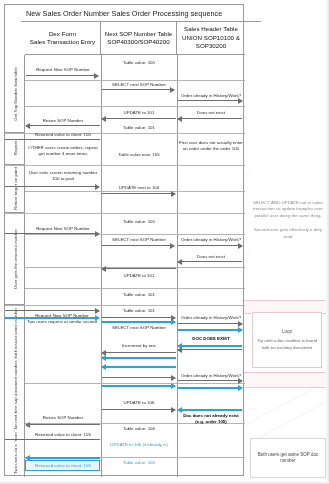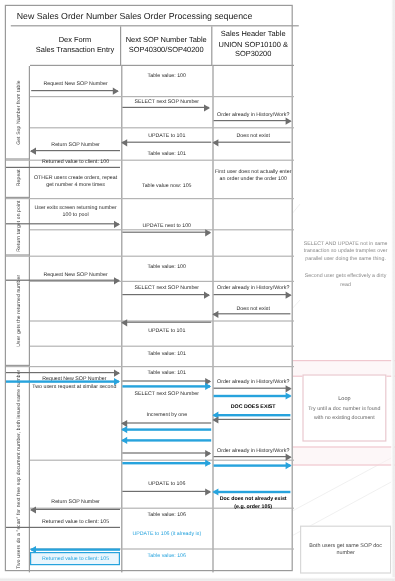--- a/index.html
+++ b/index.html
@@ -20,21 +20,21 @@
     position: absolute;
     left: 4px; top: 4px;
     width: 240px; height: 472px;
     border: 1px solid #9a9a9a;
     background: #ffffff;
   }
 
   
   .title-bar {
     position: absolute;
-    left: 4px; top: 0;
+    left: 16px; top: 0;
     width: 240px; height: 17px;
     border-bottom: 1px solid #9a9a9a;
     display: flex; align-items: center;
     padding-left: 5px;
     font-size: 7.3px;
     color: #1a1a1a;
     white-space: nowrap;
   }
 
   

